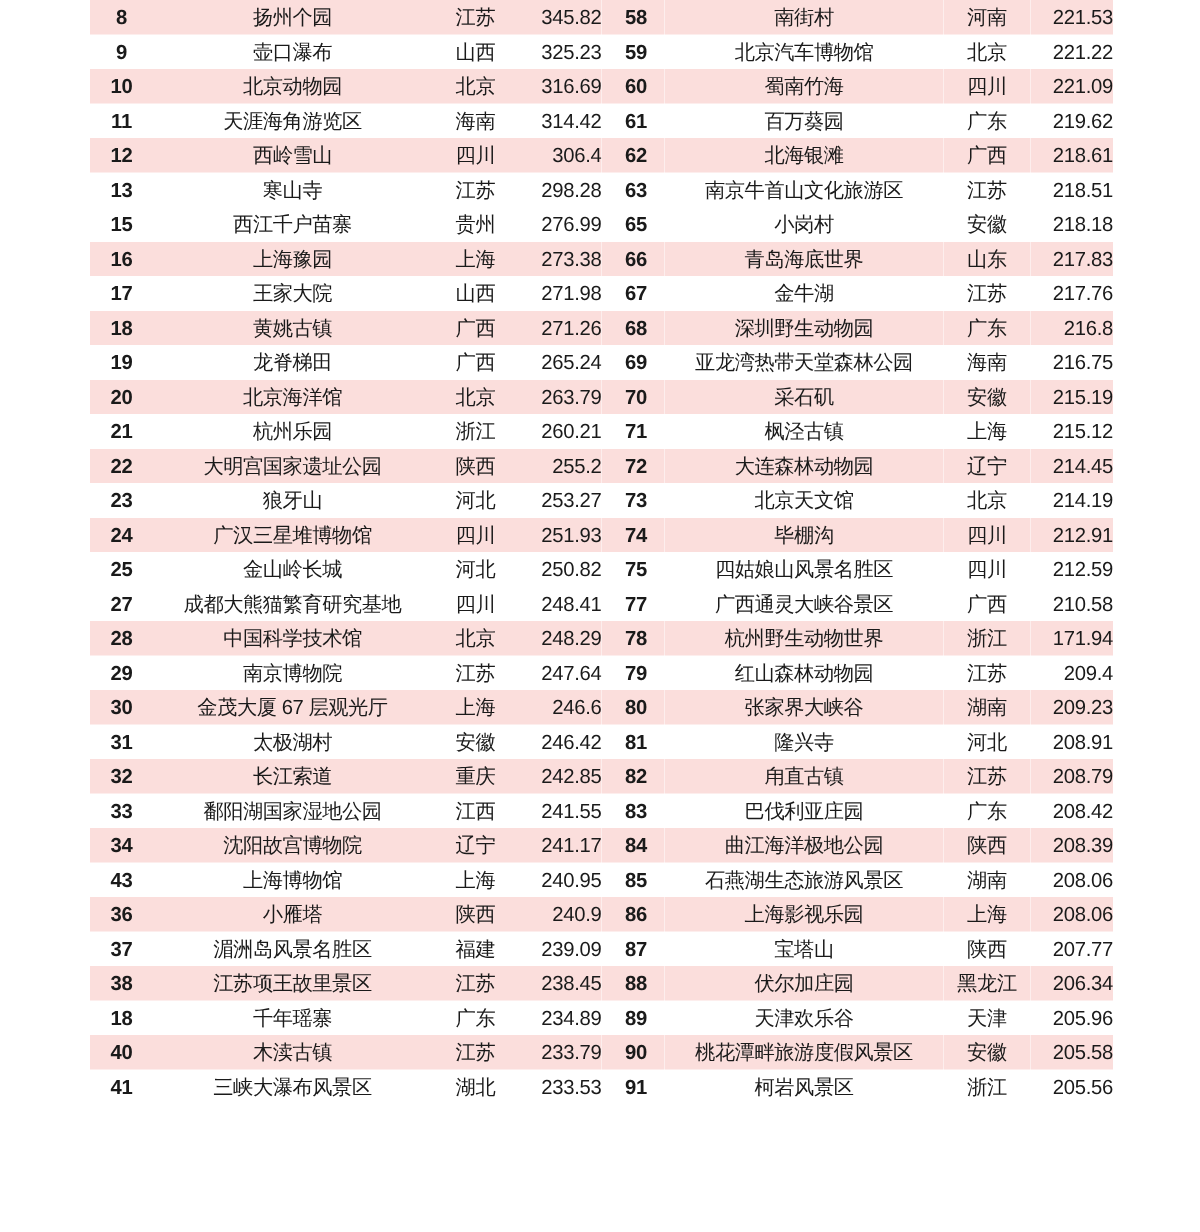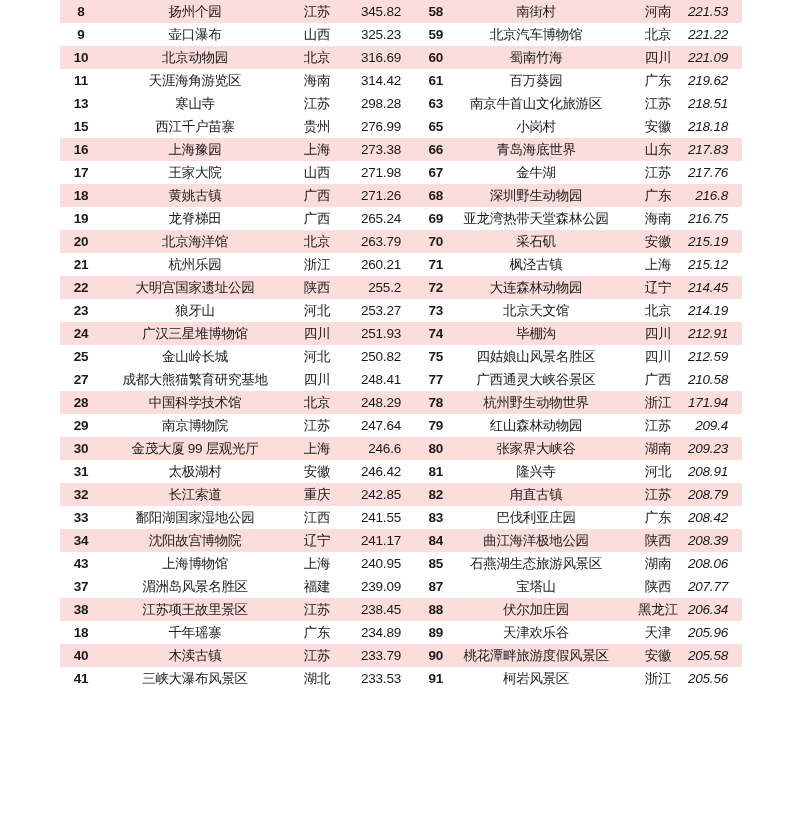--- a/index.html
+++ b/index.html
@@ -71,26 +71,24 @@
     font-size: 13.5px;
     letter-spacing: -0.2px;
   }
   td.cell-val {
     text-align: right;
     padding-right: 8px;
     font-size: 13.5px;
     letter-spacing: -0.2px;
   }
   td.cell-val.right-edge {
-    padding-right: 14px;
-    font-style: italic;
+    padding-right: 0;
   }
   td.cell-rank.second-half {
     padding-left: 4px;
-    text-align: right;
   }
 </style>
 </head>
 <body>
 
 <div id="page">
   <div id="table-wrap">
     <table class="rank-table">
       <colgroup>
         <col class="c-rank">
@@ -136,20 +134,30 @@
           <tr class="row-even">
             <td class="cell-rank">11</td>
             <td class="cell-name">天涯海角游览区</td>
             <td class="cell-prov">海南</td>
             <td class="cell-val">314.42</td>
             <td class="cell-rank second-half">61</td>
             <td class="cell-name">百万葵园</td>
             <td class="cell-prov">广东</td>
             <td class="cell-val right-edge">219.62</td>
           </tr>
+          <tr class="row-odd">
+            <td class="cell-rank">12</td>
+            <td class="cell-name">西岭雪山</td>
+            <td class="cell-prov">四川</td>
+            <td class="cell-val">306.4</td>
+            <td class="cell-rank second-half">62</td>
+            <td class="cell-name">北海银滩</td>
+            <td class="cell-prov">广西</td>
+            <td class="cell-val right-edge">218.61</td>
+          </tr>
           <tr class="row-even">
             <td class="cell-rank">13</td>
             <td class="cell-name">寒山寺</td>
             <td class="cell-prov">江苏</td>
             <td class="cell-val">298.28</td>
             <td class="cell-rank second-half">63</td>
             <td class="cell-name">南京牛首山文化旅游区</td>
             <td class="cell-prov">江苏</td>
             <td class="cell-val right-edge">218.51</td>
           </tr>
@@ -288,21 +296,21 @@
             <td class="cell-name">南京博物院</td>
             <td class="cell-prov">江苏</td>
             <td class="cell-val">247.64</td>
             <td class="cell-rank second-half">79</td>
             <td class="cell-name">红山森林动物园</td>
             <td class="cell-prov">江苏</td>
             <td class="cell-val right-edge">209.4</td>
           </tr>
           <tr class="row-odd">
             <td class="cell-rank">30</td>
-            <td class="cell-name">金茂大厦 99 层观光厅</td>
+            <td class="cell-name">金茂大厦 67 层观光厅</td>
             <td class="cell-prov">上海</td>
             <td class="cell-val">246.6</td>
             <td class="cell-rank second-half">80</td>
             <td class="cell-name">张家界大峡谷</td>
             <td class="cell-prov">湖南</td>
             <td class="cell-val right-edge">209.23</td>
           </tr>
           <tr class="row-even">
             <td class="cell-rank">31</td>
             <td class="cell-name">太极湖村</td>
@@ -346,20 +354,30 @@
           <tr class="row-even">
             <td class="cell-rank">43</td>
             <td class="cell-name">上海博物馆</td>
             <td class="cell-prov">上海</td>
             <td class="cell-val">240.95</td>
             <td class="cell-rank second-half">85</td>
             <td class="cell-name">石燕湖生态旅游风景区</td>
             <td class="cell-prov">湖南</td>
             <td class="cell-val right-edge">208.06</td>
           </tr>
+          <tr class="row-odd">
+            <td class="cell-rank">36</td>
+            <td class="cell-name">小雁塔</td>
+            <td class="cell-prov">陕西</td>
+            <td class="cell-val">240.9</td>
+            <td class="cell-rank second-half">86</td>
+            <td class="cell-name">上海影视乐园</td>
+            <td class="cell-prov">上海</td>
+            <td class="cell-val right-edge">208.06</td>
+          </tr>
           <tr class="row-even">
             <td class="cell-rank">37</td>
             <td class="cell-name">湄洲岛风景名胜区</td>
             <td class="cell-prov">福建</td>
             <td class="cell-val">239.09</td>
             <td class="cell-rank second-half">87</td>
             <td class="cell-name">宝塔山</td>
             <td class="cell-prov">陕西</td>
             <td class="cell-val right-edge">207.77</td>
           </tr>

